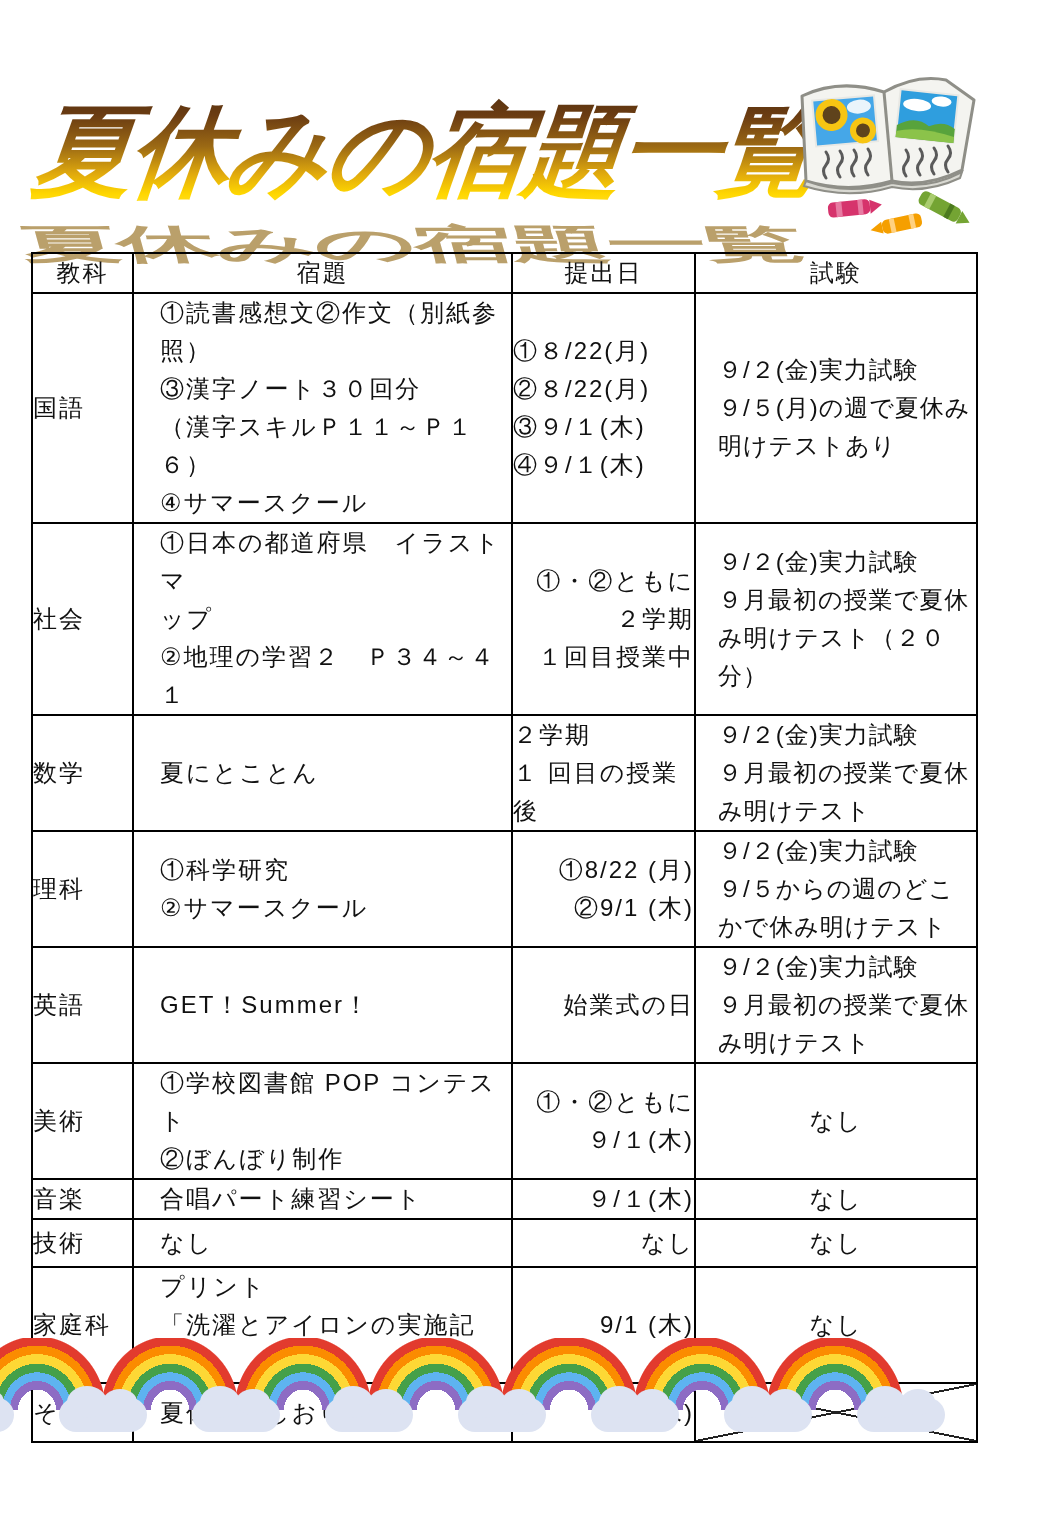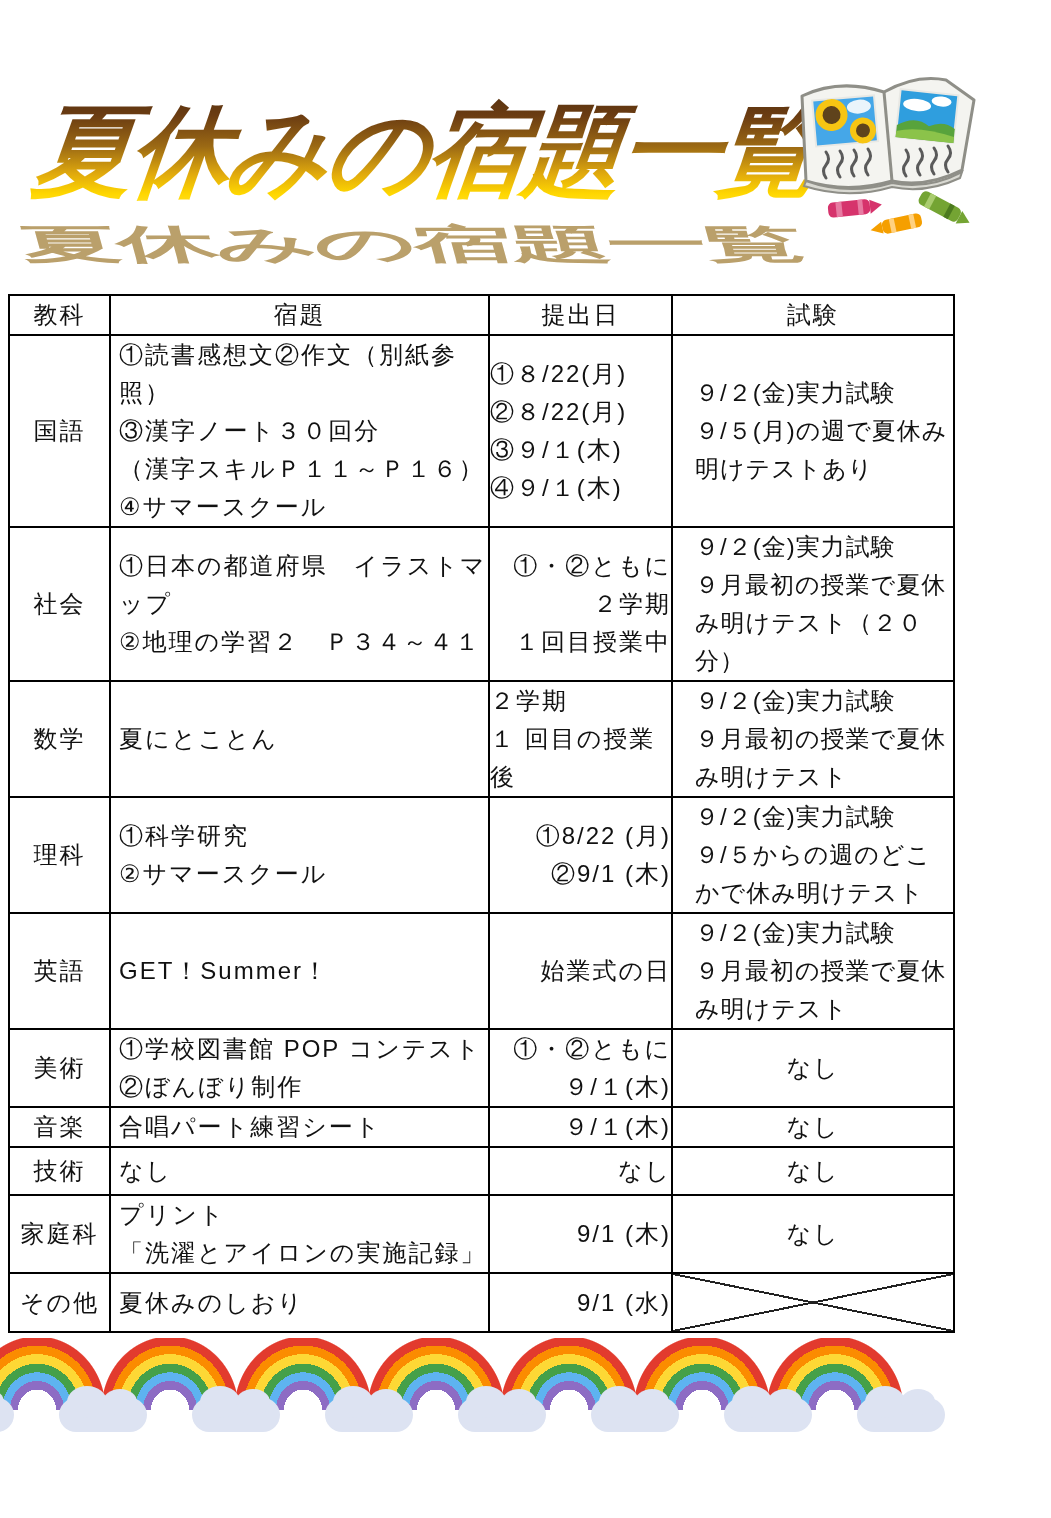--- a/index.html
+++ b/index.html
@@ -25,31 +25,31 @@
   @supports ((-webkit-background-clip:text) or (background-clip:text)) {
     .title-main {
       background:linear-gradient(180deg,#4f2e0e 0%,#6b3c12 22%,#9c6a14 45%,#e0a90d 65%,#ffd700 80%,#ffe95e 100%);
       -webkit-background-clip:text; background-clip:text;
       -webkit-text-fill-color:transparent; color:transparent;
     }
   }
 
   
   table.doc {
-    position:absolute; left:8px; top:252px; width:945px;
-    border-collapse:collapse; table-layout:fixed;margin-top:42px;
+    position:absolute; left:31px; top:252px; width:945px;
+    border-collapse:collapse; table-layout:fixed;
   }
   table.doc td {
     border:2px solid #000; font-size:24px; line-height:38px;
     white-space:pre-line; vertical-align:middle; letter-spacing:2px;
     overflow:hidden;
   }
   td.hdr { text-align:center; letter-spacing:6px; }
-  td.sub { text-align:center; letter-spacing:2px; }
-  td.hw  { text-align:left; padding-left:8px; }
+  td.sub { letter-spacing:2px; }
+  td.hw  { text-align:left; padding-left:26px; }
   td.due { text-align:right; }
   td.due.left { text-align:left; padding-left:0; }
   td.exam { text-align:center; }
   td.exam.left { text-align:left; padding-left:22px; letter-spacing:1px; }
   td.crossed {
     background:
       linear-gradient(to top right,    transparent calc(50% - 1px), #222 calc(50% - 1px), #222 calc(50% + 1px), transparent calc(50% + 1px)),
       linear-gradient(to bottom right, transparent calc(50% - 1px), #222 calc(50% - 1px), #222 calc(50% + 1px), transparent calc(50% + 1px));
   }
 

